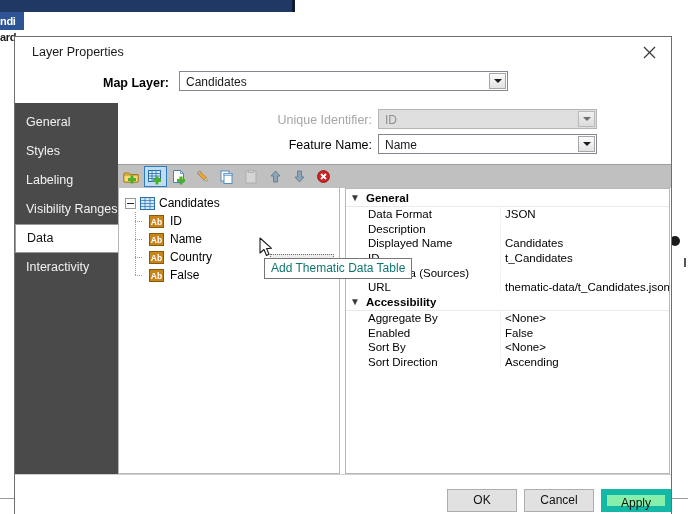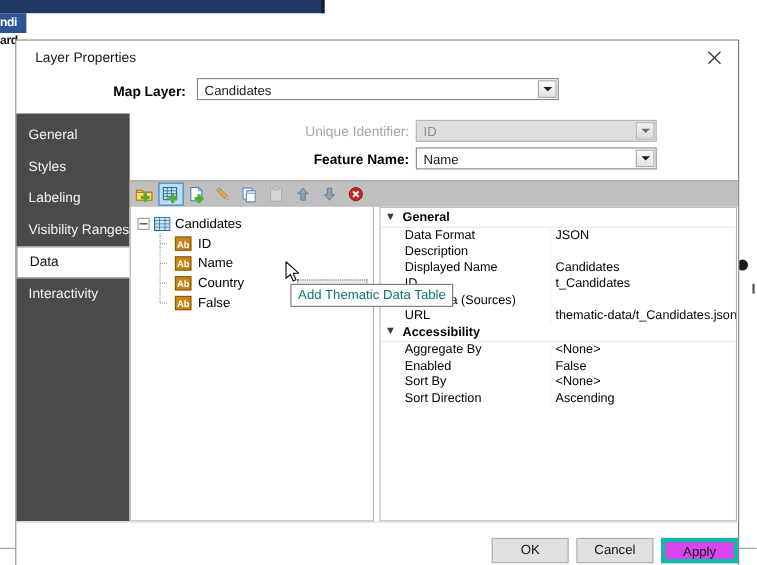--- a/index.html
+++ b/index.html
@@ -249,21 +249,21 @@
   }
 
   #ids-area {
     flex: 0 0 auto;
     height: 61px;
     position: relative;
   }
   .id-label {
     position: absolute;
     font-size: 12.5px;
-    font-weight: bold;
+    font-weight: normal;
     text-align: right;
     width: 150px;
   }
   .id-label.disabled {
     color: #a6a6a6;
     font-weight: normal;
   }
   .id-combo {
     position: absolute;
     height: 20px;
@@ -363,21 +363,21 @@
     content: "";
     width: 7px; height: 1px;
     background: #222;
   }
   .tree-root-label {
     margin-left: 4px;
     font-size: 12px;
   }
   .tree-children {
     position: absolute;
-    left: 22px;
+    left: 12px;
     top: 24px;
     width: 190px;
   }
   .tree-node {
     display: flex;
     align-items: center;
     height: 18px;
     position: relative;
     padding-left: 18px;
     cursor: pointer;
@@ -504,22 +504,22 @@
     height: 23px;
     background: #e1e1e1;
     border: 1px solid #adadad;
     font-size: 12px;
     font-family: "Liberation Sans", sans-serif;
     color: #111;
     cursor: pointer;
     box-sizing: border-box;
   }
   .dlg-btn.default {
-    border: 4px solid #14b8a6;
-    background: #d946ef;
+    border: 6px solid #14b8a6;
+    background: #86efac;
   }
 </style>
 </head>
 <body>
 
 <div id="bg-app">
   <div id="bg-topbar"></div>
   <div id="bg-ribbon-strip"></div>
   <div id="bg-sel-text">ndi</div>
   <div id="bg-text2">ard</div>

